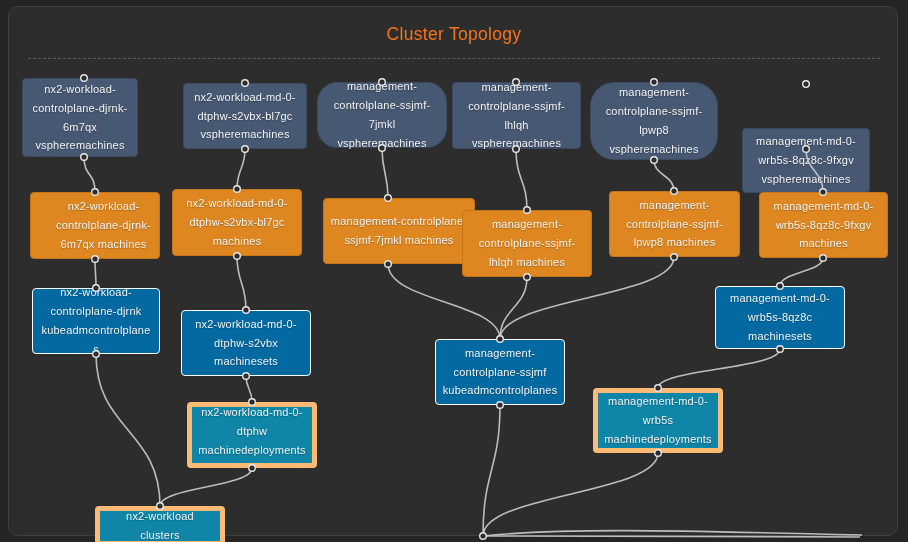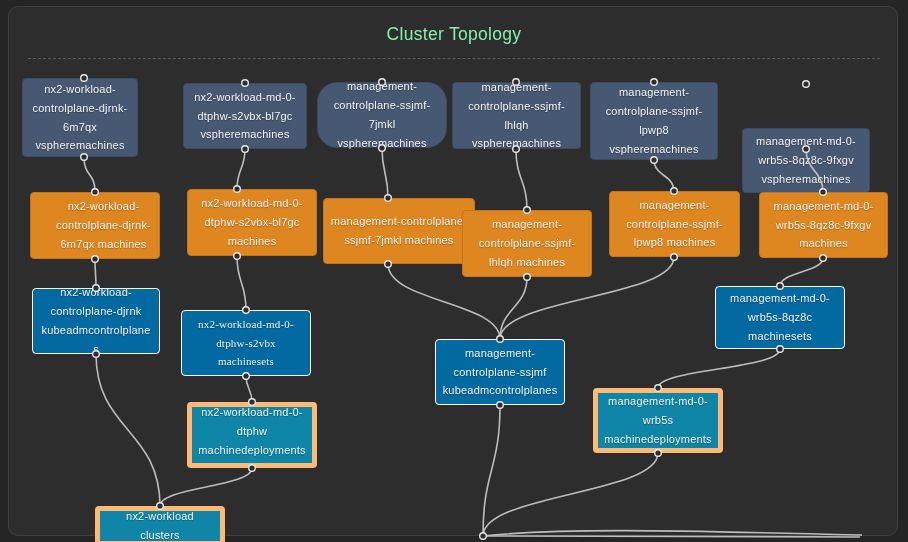--- a/index.html
+++ b/index.html
@@ -8,21 +8,21 @@
     background:#252525;
     font-family:"Liberation Sans", sans-serif;
   }
   .panel{
     position:absolute;left:8px;top:6px;width:890px;height:530px;
     background:#2d2d2d;border:1.5px solid #404040;border-radius:10px;
     box-sizing:border-box;
   }
   .title{
     position:absolute;top:24px;left:0;width:100%;text-align:center;
-    color:#86efac;font-size:17.5px;letter-spacing:.3px;font-weight:400;
+    color:#f97316;font-size:17.5px;letter-spacing:.3px;font-weight:400;
   }
   .separator{
     position:absolute;top:58px;left:28px;width:852px;height:0;
     border-top:1px dashed #5a5a5a;
   }
   .node{
     position:absolute;display:flex;align-items:center;justify-content:center;
     text-align:center;border-radius:4px;box-sizing:border-box;
     color:#f4f4f4;font-size:11px;line-height:1.72;letter-spacing:.2px;
     padding:3px 6px;z-index:2;overflow-wrap:break-word;word-break:break-word;
@@ -48,50 +48,50 @@
   </div>
 <div class="node vsphere" style="left:183px;top:83px;width:124px;height:66px;">
     <span>nx2-workload-md-0-dtphw-s2vbx-bl7gc vspheremachines</span>
   </div>
 <div class="node vsphere" style="left:317px;top:82px;width:130px;height:66px;border-radius:20px;">
     <span>management-controlplane-ssjmf-7jmkl vspheremachines</span>
   </div>
 <div class="node vsphere" style="left:452px;top:82px;width:129px;height:67px;">
     <span>management-controlplane-ssjmf-lhlqh vspheremachines</span>
   </div>
-<div class="node vsphere" style="left:590px;top:82px;width:128px;height:78px;">
+<div class="node vsphere" style="left:590px;top:82px;width:128px;height:78px;border-radius:24px;">
     <span>management-controlplane-ssjmf-lpwp8 vspheremachines</span>
   </div>
 <div class="node vsphere" style="left:742px;top:84px;width:128px;height:65px;margin-top:44px;">
     <span>management-md-0-wrb5s-8qz8c-9fxgv vspheremachines</span>
   </div>
 
 <div class="node machine" style="left:30px;top:192px;width:130px;height:67px;padding-left:23px;">
     <span>nx2-workload-controlplane-djrnk-6m7qx machines</span>
   </div>
-<div class="node machine" style="left:172px;top:189px;width:130px;height:67px;margin-left:15px;">
+<div class="node machine" style="left:172px;top:189px;width:130px;height:67px;">
     <span>nx2-workload-md-0-dtphw-s2vbx-bl7gc machines</span>
   </div>
 <div class="node machine" style="left:323px;top:198px;width:152px;height:66px;">
     <span>management-controlplane-ssjmf-7jmkl machines</span>
   </div>
 <div class="node machine" style="left:462px;top:210px;width:130px;height:67px;">
     <span>management-controlplane-ssjmf-lhlqh machines</span>
   </div>
 <div class="node machine" style="left:609px;top:191px;width:131px;height:66px;">
     <span>management-controlplane-ssjmf-lpwp8 machines</span>
   </div>
 <div class="node machine" style="left:759px;top:192px;width:129px;height:66px;">
     <span>management-md-0-wrb5s-8qz8c-9fxgv machines</span>
   </div>
 
 <div class="node green" style="left:32px;top:288px;width:128px;height:66px;">
     <span>nx2-workload-controlplane-djrnk kubeadmcontrolplanes</span>
   </div>
-<div class="node green" style="left:181px;top:310px;width:130px;height:66px;font-family:Liberation Serif, serif;">
+<div class="node green" style="left:181px;top:310px;width:130px;height:66px;">
     <span>nx2-workload-md-0-dtphw-s2vbx machinesets</span>
   </div>
 <div class="node green" style="left:435px;top:339px;width:130px;height:66px;">
     <span>management-controlplane-ssjmf kubeadmcontrolplanes</span>
   </div>
 <div class="node green" style="left:715px;top:286px;width:130px;height:63px;">
     <span>management-md-0-wrb5s-8qz8c machinesets</span>
   </div>
 
 <div class="node teal" style="left:187px;top:402px;width:130px;height:66px;align-items:flex-end;">

